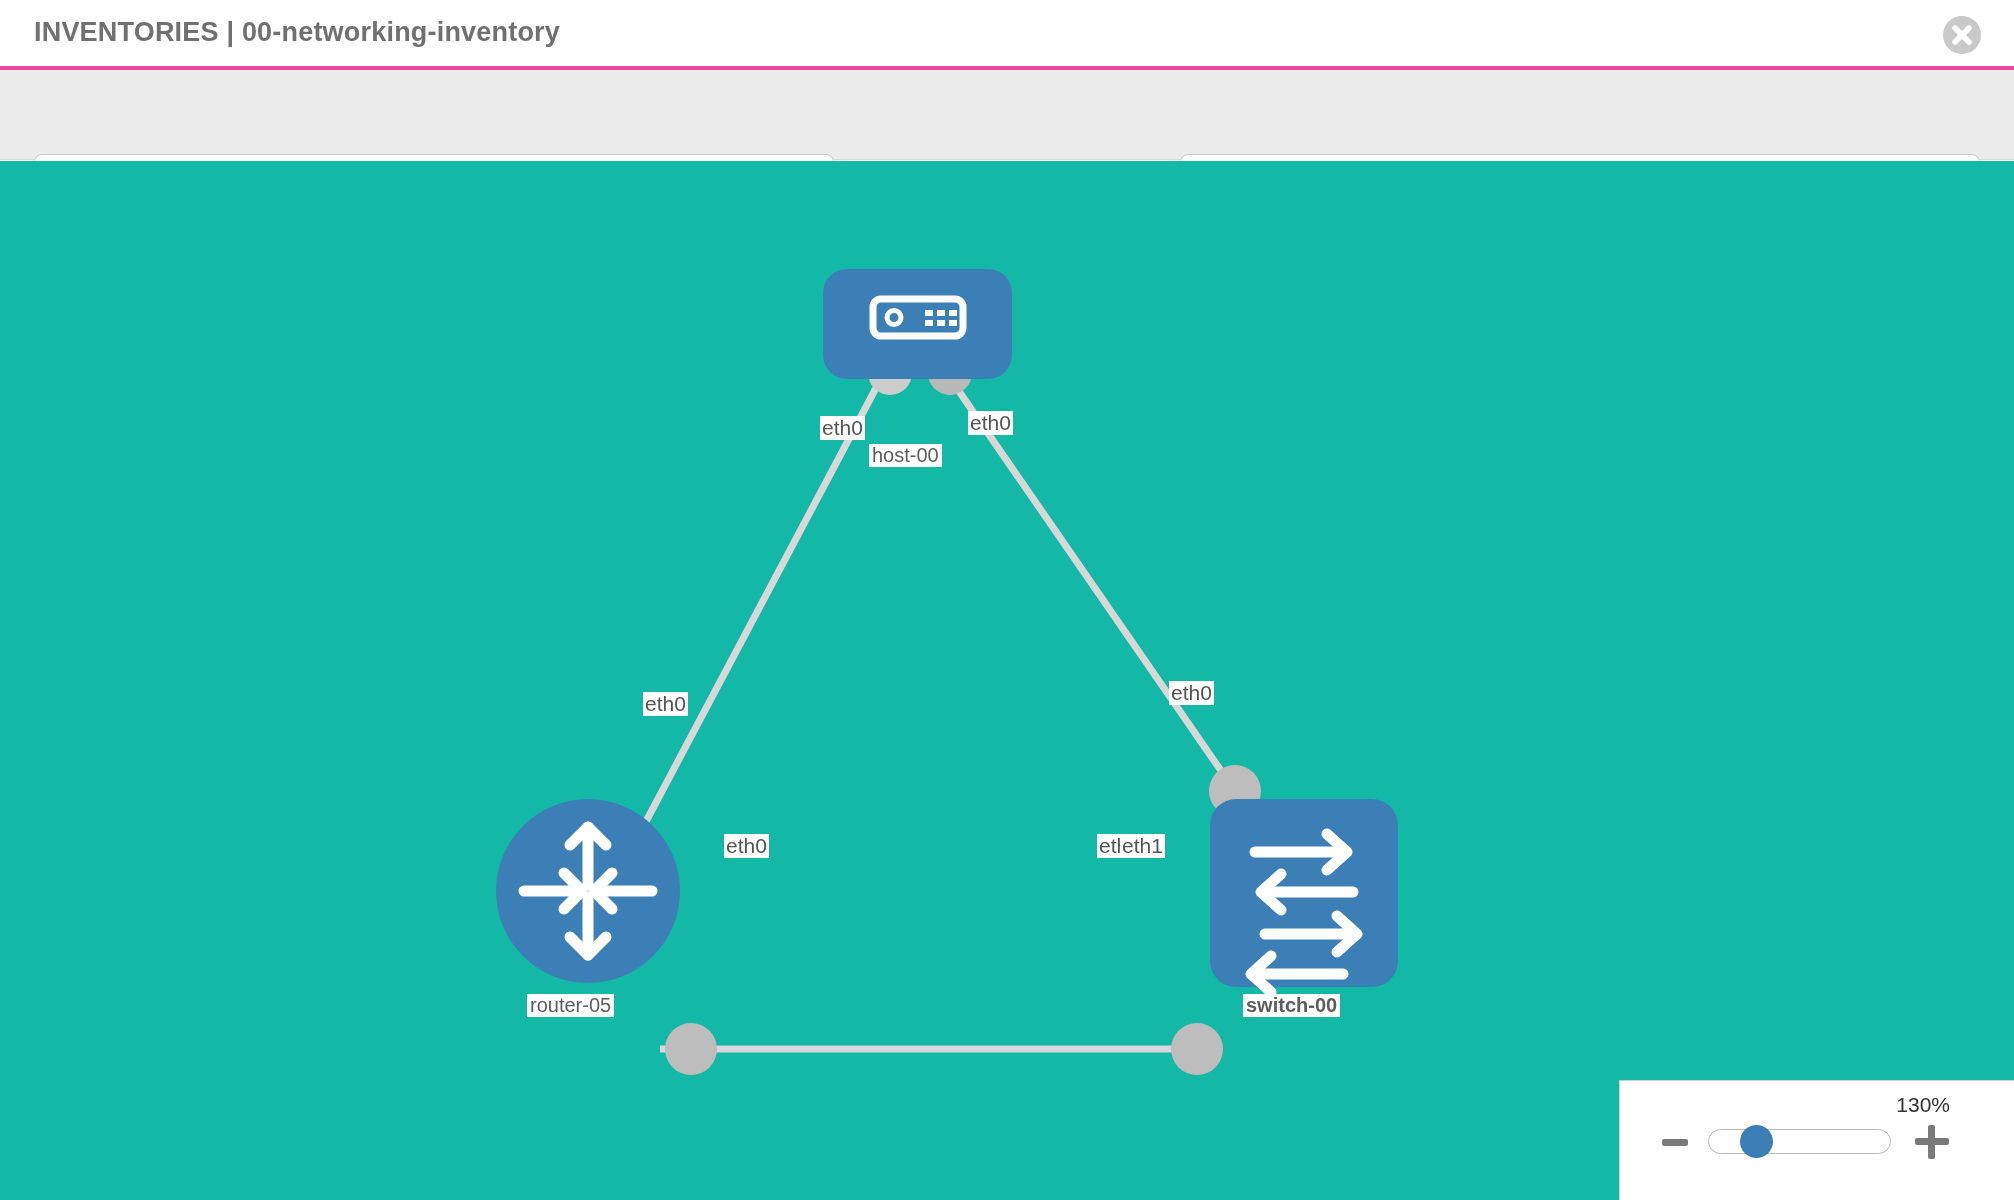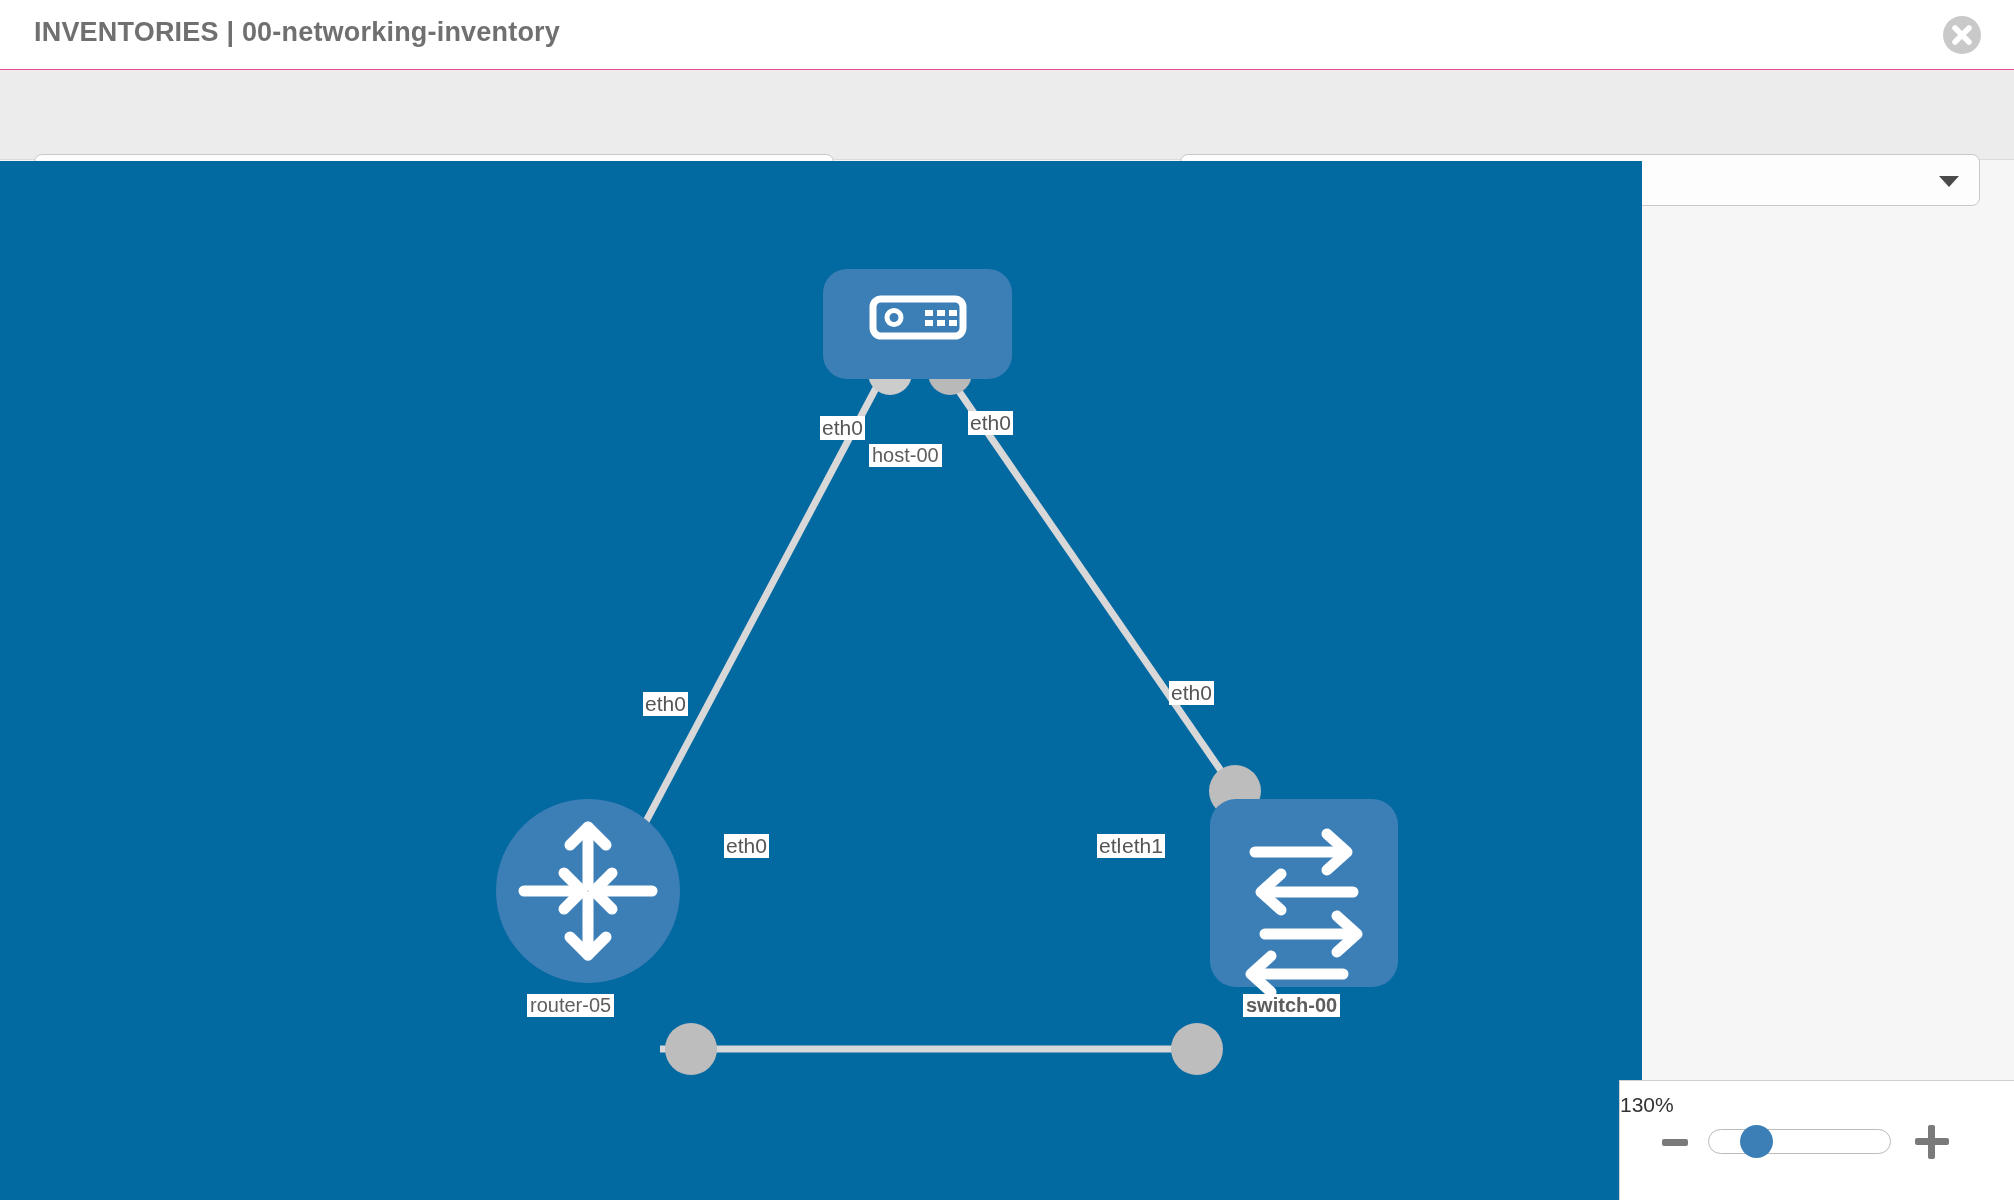--- a/index.html
+++ b/index.html
@@ -8,21 +8,21 @@
     background: #f6f6f6;
     font-family: "Liberation Sans", sans-serif;
     overflow: hidden;
   }
 
   
   .header {
     position: absolute; left: 0; top: 0;
     width: 2014px; height: 70px;
     background: #ffffff;
-    border-bottom: 1px solid #ec4899;
+    border-bottom: 4px solid #ec4899;
   }
   .header-title {
     position: absolute; left: 34px; top: 17px;
     font-size: 27px; font-weight: bold;
     color: #707070;
     letter-spacing: .2px;
     white-space: nowrap;
   }
   .close-btn {
     position: absolute; left: 1940px; top: 13px;
@@ -64,22 +64,22 @@
     position: absolute; top: 90px;
     width: 46px; height: 46px;
     cursor: pointer;
   }
   #wrench-btn { left: 1042px; }
   #key-btn    { left: 1110px; }
 
   
   .canvas {
     position: absolute; left: 0; top: 161px;
-    width: 1642px; height: 1039px;
-    background: #0369a1;
+    width: 2014px; height: 1039px;
+    background: #14b8a6;
     overflow: hidden;
   }
   .topology-svg { position: absolute; left: 0; top: 0; }
 
   
   .lbl {
     position: absolute;
     background: #ffffff;
     color: #555555;
     white-space: nowrap;
@@ -91,21 +91,21 @@
   
   .zoom-panel {
     position: absolute; left: 1619px; top: 1080px;
     width: 395px; height: 120px;
     background: #ffffff;
     border: 1px solid #cfcfcf;
     border-right: none; border-bottom: none;
   }
   .zoom-value {
     position: absolute; left: 0; top: 12px;
-    width: 330px; text-align: left;
+    width: 330px; text-align: right;
     font-size: 21px; color: #333333;
   }
   .zoom-minus {
     position: absolute; left: 42px; top: 58px;
     width: 26px; height: 7px; background: #7a7a7a; border-radius: 2px;
     cursor: pointer;
   }
   .zoom-plus {
     position: absolute; left: 295px; top: 44px;
     width: 34px; height: 34px; cursor: pointer;

